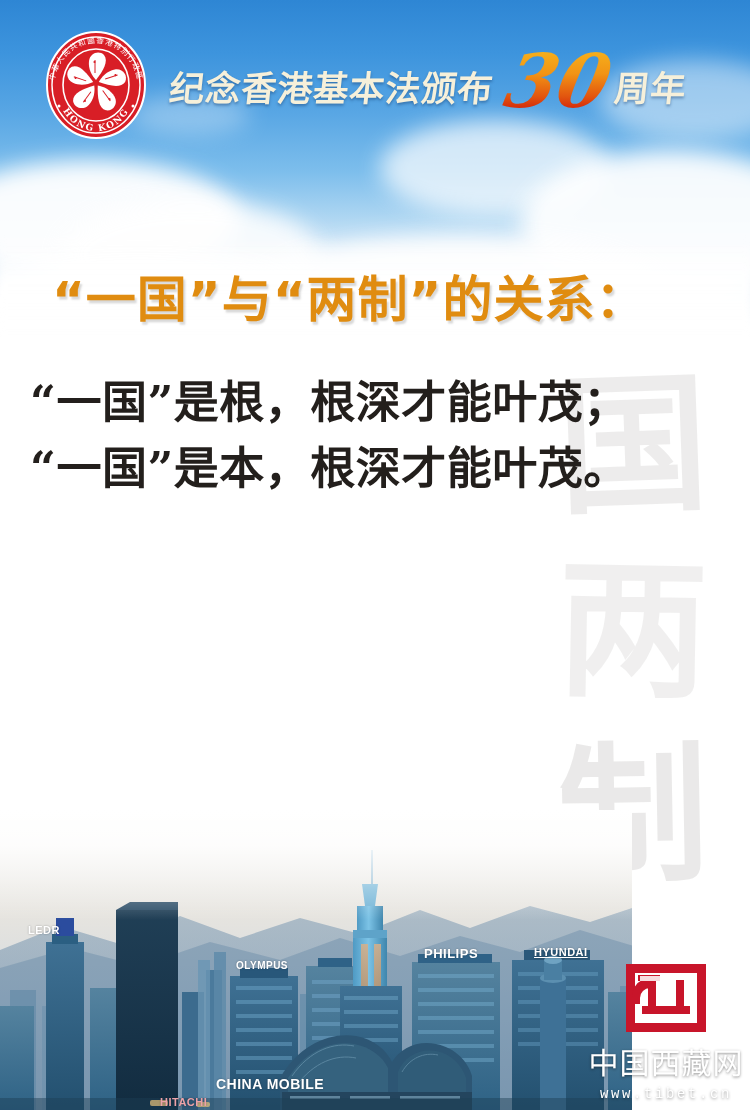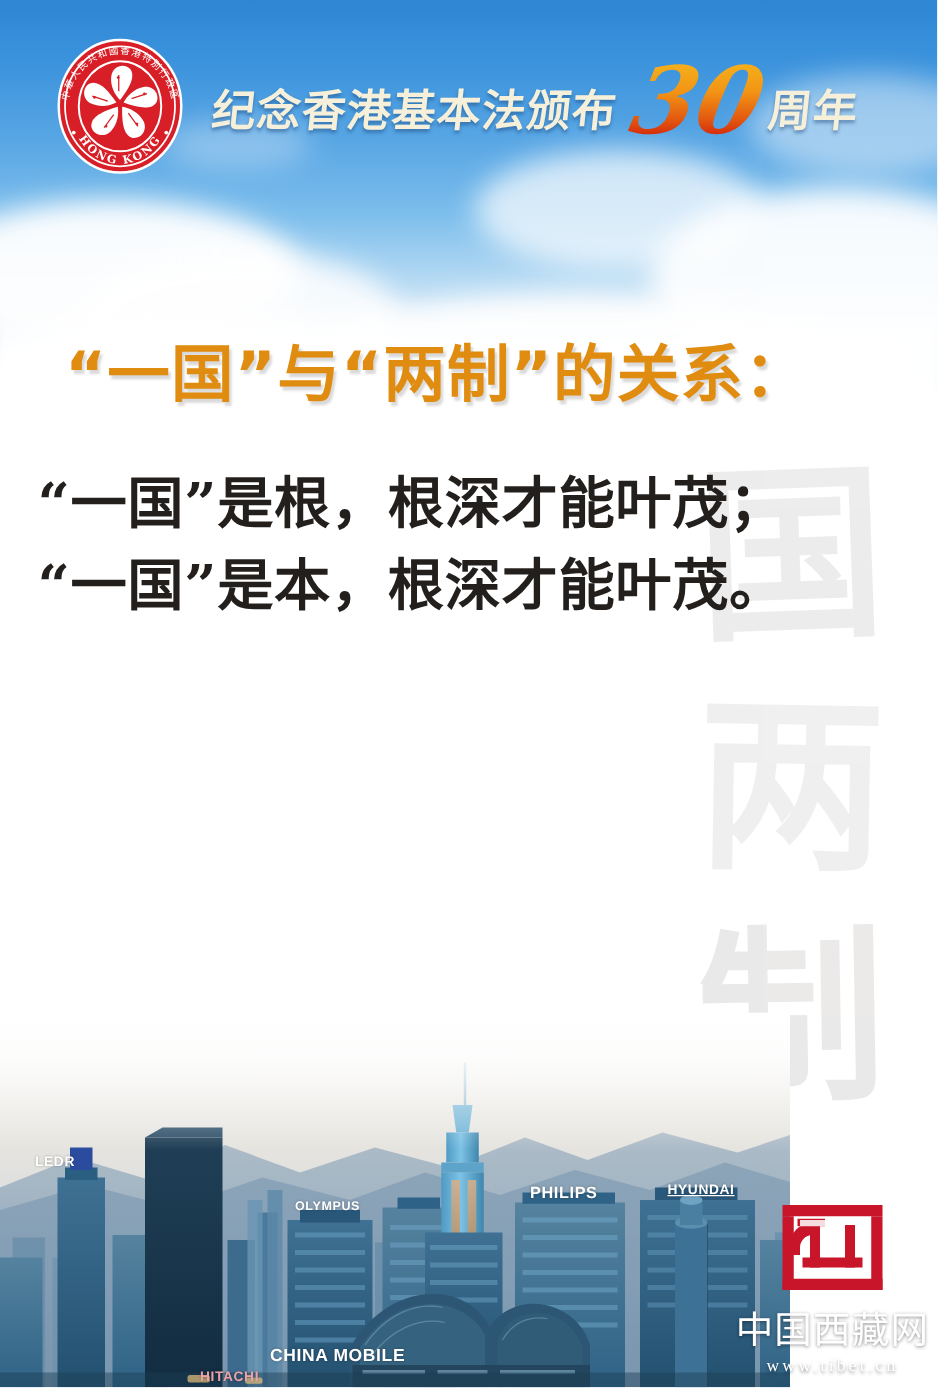--- a/index.html
+++ b/index.html
@@ -171,21 +171,21 @@
   }
   .logo-mark{ width:92px; height:72px; display:block; }
   .logo-cn{
     font-family:"DejaVu Sans","Liberation Sans", sans-serif;
     font-size:30px; color:#ffffff; letter-spacing:1px;
     margin-top:5px; text-shadow:0 1px 3px rgba(0,0,0,.45);
     white-space:nowrap;
     text-align:right;
   }
   .logo-url{
-    font-family:Liberation Serif, serif;
+    font-family:Liberation Mono, monospace;
     font-size:14px; color:#ffffff; letter-spacing:2.6px;
     margin-top:3px; text-shadow:0 1px 3px rgba(0,0,0,.45);
     white-space:nowrap;
   }
 </style>
 </head>
 <body>
 
 <div class="poster">
 

